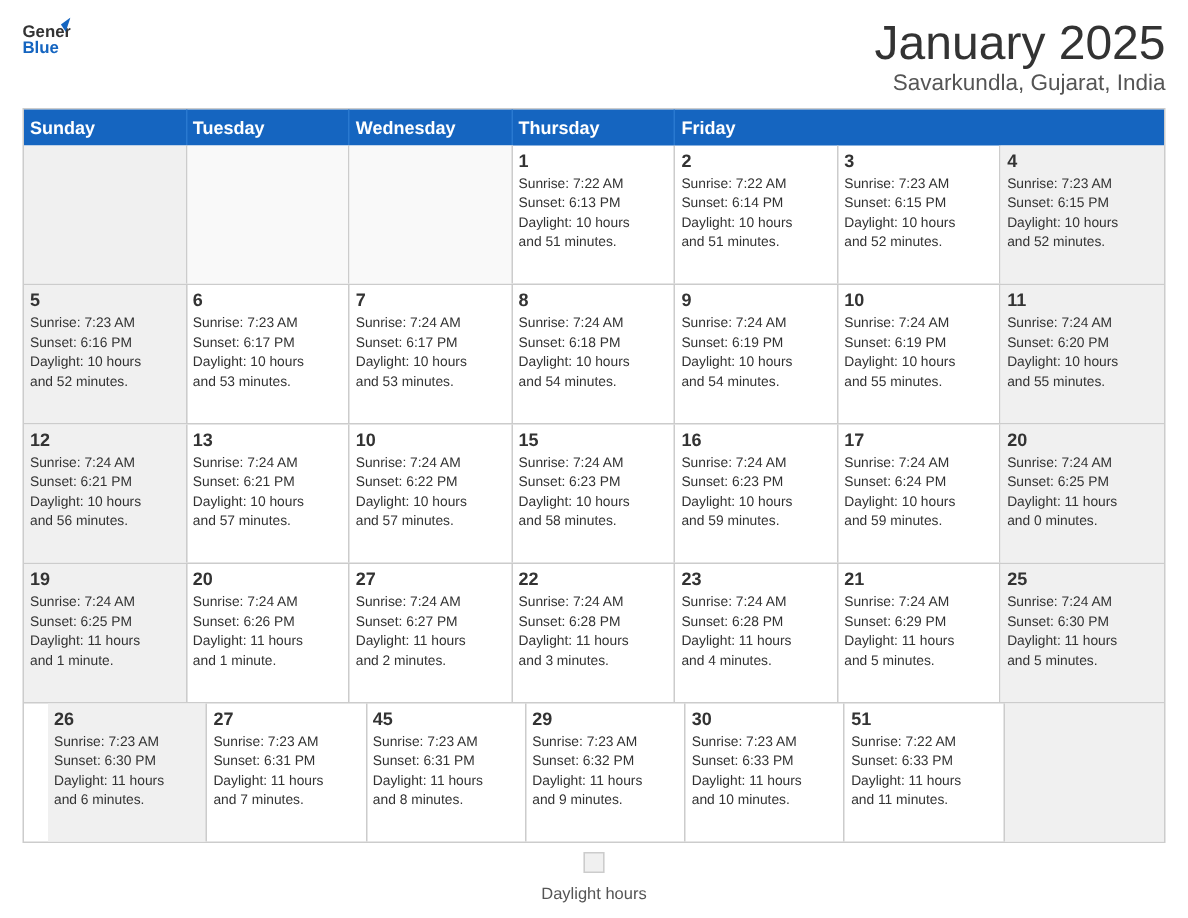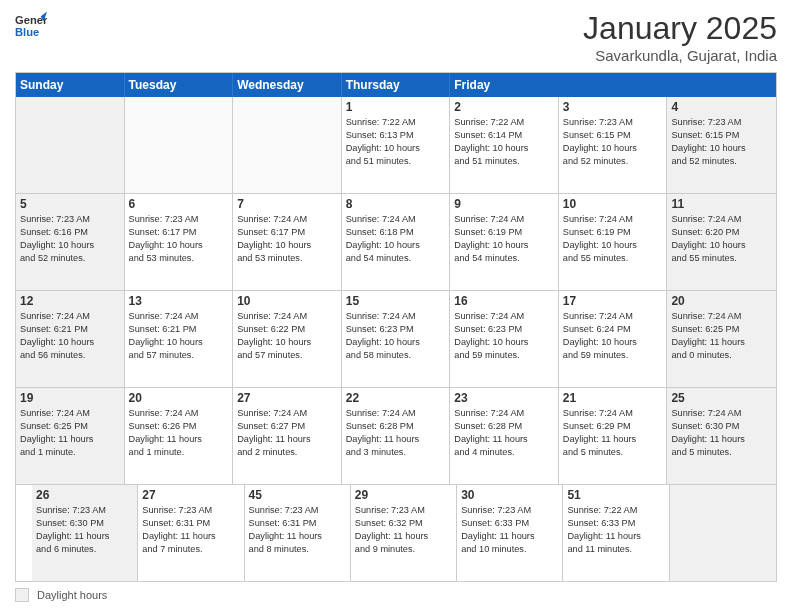--- a/index.html
+++ b/index.html
@@ -98,20 +98,21 @@
       font-size: 9.2px;
       color: #333;
     }
     .legend {
       display: flex;
       align-items: center;
       gap: 8px;
       margin-top: 6px;
       font-size: 11px;
       color: #555;
+      flex-direction: column;
     }
     .legend-box {
       width: 14px;
       height: 14px;
       background: #f0f0f0;
       border: 1px solid #ccc;
       display: inline-block;
     }
   </style>
 </head>

